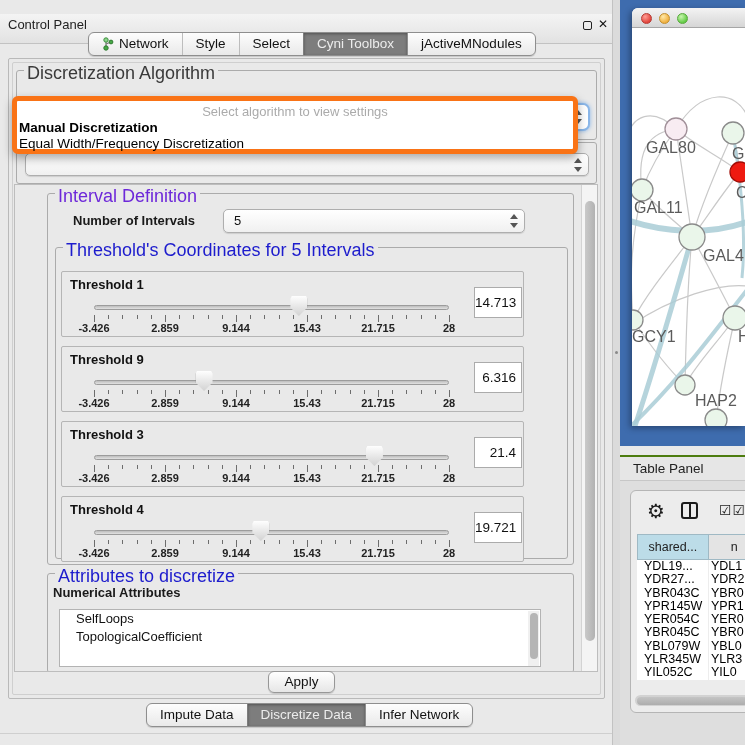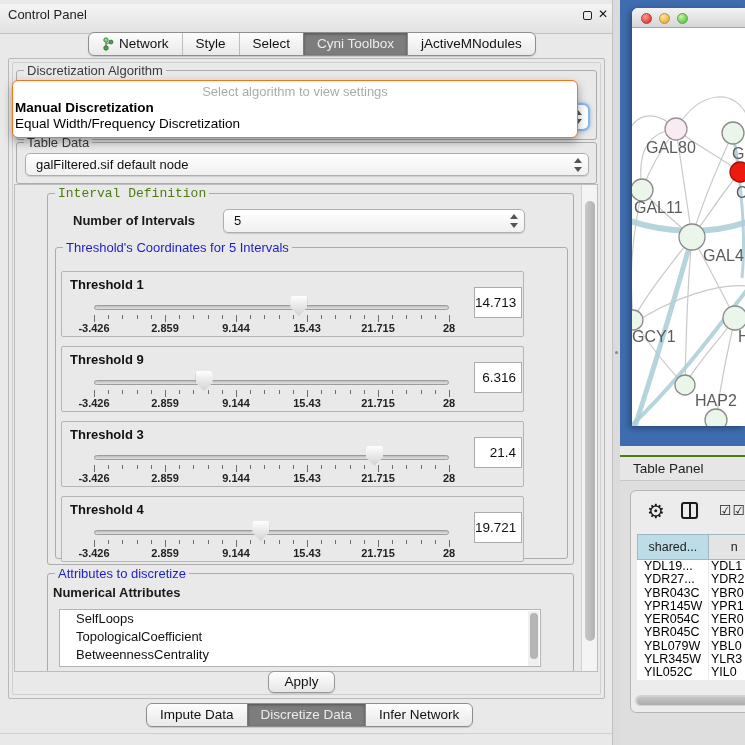--- a/index.html
+++ b/index.html
@@ -1,51 +1,51 @@
 <!DOCTYPE html>
 <html><head>
 <meta charset="utf-8">
 <style>
   * { margin:0; padding:0; box-sizing:border-box; }
   html,body { width:745px; height:745px; }
   body { font-family:"Liberation Sans","DejaVu Sans",sans-serif; font-size:13px; color:#1a1a1a; background:#e9e9e9; }
   #app { position:relative; width:745px; height:745px; overflow:hidden; background:#e9e9e9; }
 
   
-  #titlebar { position:absolute; left:0; top:4px; width:612px; height:30px; background:linear-gradient(#f4f4f4,#e2e2e2); border-bottom:1px solid #c2c2c2; }
+  #titlebar { position:absolute; left:0; top:14px; width:612px; height:30px; background:linear-gradient(#f4f4f4,#e2e2e2); border-bottom:1px solid #c2c2c2; }
   #titlebar .title { position:absolute; left:8px; top:3px; font-size:13px; color:#222; }
   .win-float { position:absolute; right:20px; top:7px; width:9px; height:9px; border:1.6px solid #222; border-radius:2px; }
   .win-close { position:absolute; right:4px; top:3px; font-size:12px; font-weight:bold; color:#111; }
 
   .seg-tabs { position:absolute; display:inline-flex; border:1px solid #8e8e8e; border-radius:6px; overflow:hidden; background:linear-gradient(#fdfdfd,#e9e9e9); box-shadow:0 1px 1px rgba(0,0,0,.15); }
   .seg { padding:3px 13px 4px; font-size:13.5px; color:#111; white-space:nowrap; display:flex; align-items:center; gap:5px; border-left:1px solid #bdbdbd; background:transparent; }
   .seg:first-child { border-left:none; }
   .seg.selected { background:#7d7d7d; color:#ececec; border-left-color:#7d7d7d; box-shadow:inset 0 1px 3px rgba(0,0,0,.35); }
   .seg.selected + .seg { border-left-color:#8e8e8e;justify-content:center; }
   #top-tabs { left:88px; top:32px; }
   #bottom-tabs { left:146px; top:703px; }
 
   .frame-outer { position:absolute; left:8px; top:58px; width:597px; height:641px; border:1px solid #b9b9b9; border-radius:2px; background:#e9e9e9; }
   .frame-inner { position:absolute; left:12px; top:62px; width:589px; height:633px; border:1px solid #cfcfcf; border-radius:2px; }
 
   .group { position:absolute; border:1px solid #ababab; border-radius:3px; }
-  .group > .legend { position:absolute; top:-8px; left:7px; background:#e9e9e9; padding:0 3px; font-size:13px; }
-  .legend.green { color:#4d7c0f;font-family:Liberation Mono, monospace; }
+  .group > .legend { position:absolute; top:-8px; left:7px; background:#e9e9e9; padding:0 3px; font-size:18px; }
+  .legend.green { color:#6d28d9; }
   .legend.blue { color:#1d1ccd; }
   .legend.dark { color:#3a3a3a; }
 
   .combo { position:absolute; background:linear-gradient(#ffffff,#f0f0f0); border:1px solid #aeaeae; border-radius:5px; box-shadow:0 1px 1px rgba(0,0,0,.12); }
   .combo .val { position:absolute; left:10px; top:3px; font-size:13px; color:#111; }
   .spinner { position:absolute; right:6px; top:50%; transform:translateY(-50%); width:9px; height:14px; }
   .spinner::before, .spinner::after { content:""; position:absolute; left:1px; border-left:4px solid transparent; border-right:4px solid transparent; }
   .spinner::before { top:0; border-bottom:5px solid #555; }
   .spinner::after { bottom:0; border-top:5px solid #555; }
 
   
-  #algo-popup { position:absolute; left:12px; top:80px; width:566px; height:58px; background:#fff; border:1px solid #f97316; border-radius:6px; box-shadow:0 4px 10px rgba(0,0,0,.35); z-index:30; }
+  #algo-popup { position:absolute; left:12px; top:96px; width:566px; height:58px; background:#fff; border:5px solid #f97316; border-radius:6px; box-shadow:0 4px 10px rgba(0,0,0,.35); z-index:30; }
   #algo-popup .prompt { text-align:center; padding-top:3px; color:#ababab; font-size:13px; height:19px; }
   #algo-popup .item { padding:0 2px; height:16px; line-height:16px; font-size:13.5px; color:#000; }
   #algo-popup .item.bold { font-weight:bold; }
 
   
   #algo-combo-frag { position:absolute; left:552px; top:103px; width:38px; height:28px; border-radius:7px; background:#fff; border:2px solid #8ab6e8; box-shadow:0 0 4px #8ab6e8; z-index:10; }
 
   
   #scrollpane { position:absolute; left:14px; top:184px; width:584px; height:488px; border:1px solid #bdbdbd; background:#e9e9e9; overflow:hidden; }
   #vscroll { position:absolute; left:566px; top:0; width:16px; height:486px; background:#f4f4f4; border-left:1px solid #d3d3d3; }
@@ -153,21 +153,20 @@
   <div class="group" style="left:16px;top:70px;width:581px;height:70px;">
     <span class="legend dark">Discretization Algorithm</span>
   </div>
   <div id="algo-combo-frag">
       <span class="spinner"></span>
     </div>
 
   <div class="group" style="left:16px;top:142px;width:581px;height:42px;">
     <span class="legend dark">Table Data</span>
     <div class="combo" style="left:8px;top:10px;width:564px;height:23px;">
-      <span class="val">galFiltered.sif default node</span>
       <span class="spinner"></span>
     </div>
   </div>
 
   <div id="algo-popup">
     <div class="prompt">Select algorithm to view settings</div>
     <div class="item bold">Manual Discretization</div>
     <div class="item">Equal Width/Frequency Discretization</div>
   </div>
 
@@ -356,21 +355,20 @@
   </div>
       </div>
 
     <div class="group" style="left:32px;top:388px;width:527px;height:100px;">
       <span class="legend blue">Attributes to discretize</span>
     </div>
     <span style="position:absolute;left:38px;top:400px;font-weight:bold;">Numerical Attributes</span>
     <div id="attr-list">
       <div class="row">SelfLoops</div>
         <div class="row">TopologicalCoefficient</div>
-        <div class="row">BetweennessCentrality</div>
         <div id="attr-scroll">
           <div class="thumb"></div>
         </div>
     </div>
 
     <div id="vscroll">
         <div class="thumb"></div>
       </div>
   </div>
 

